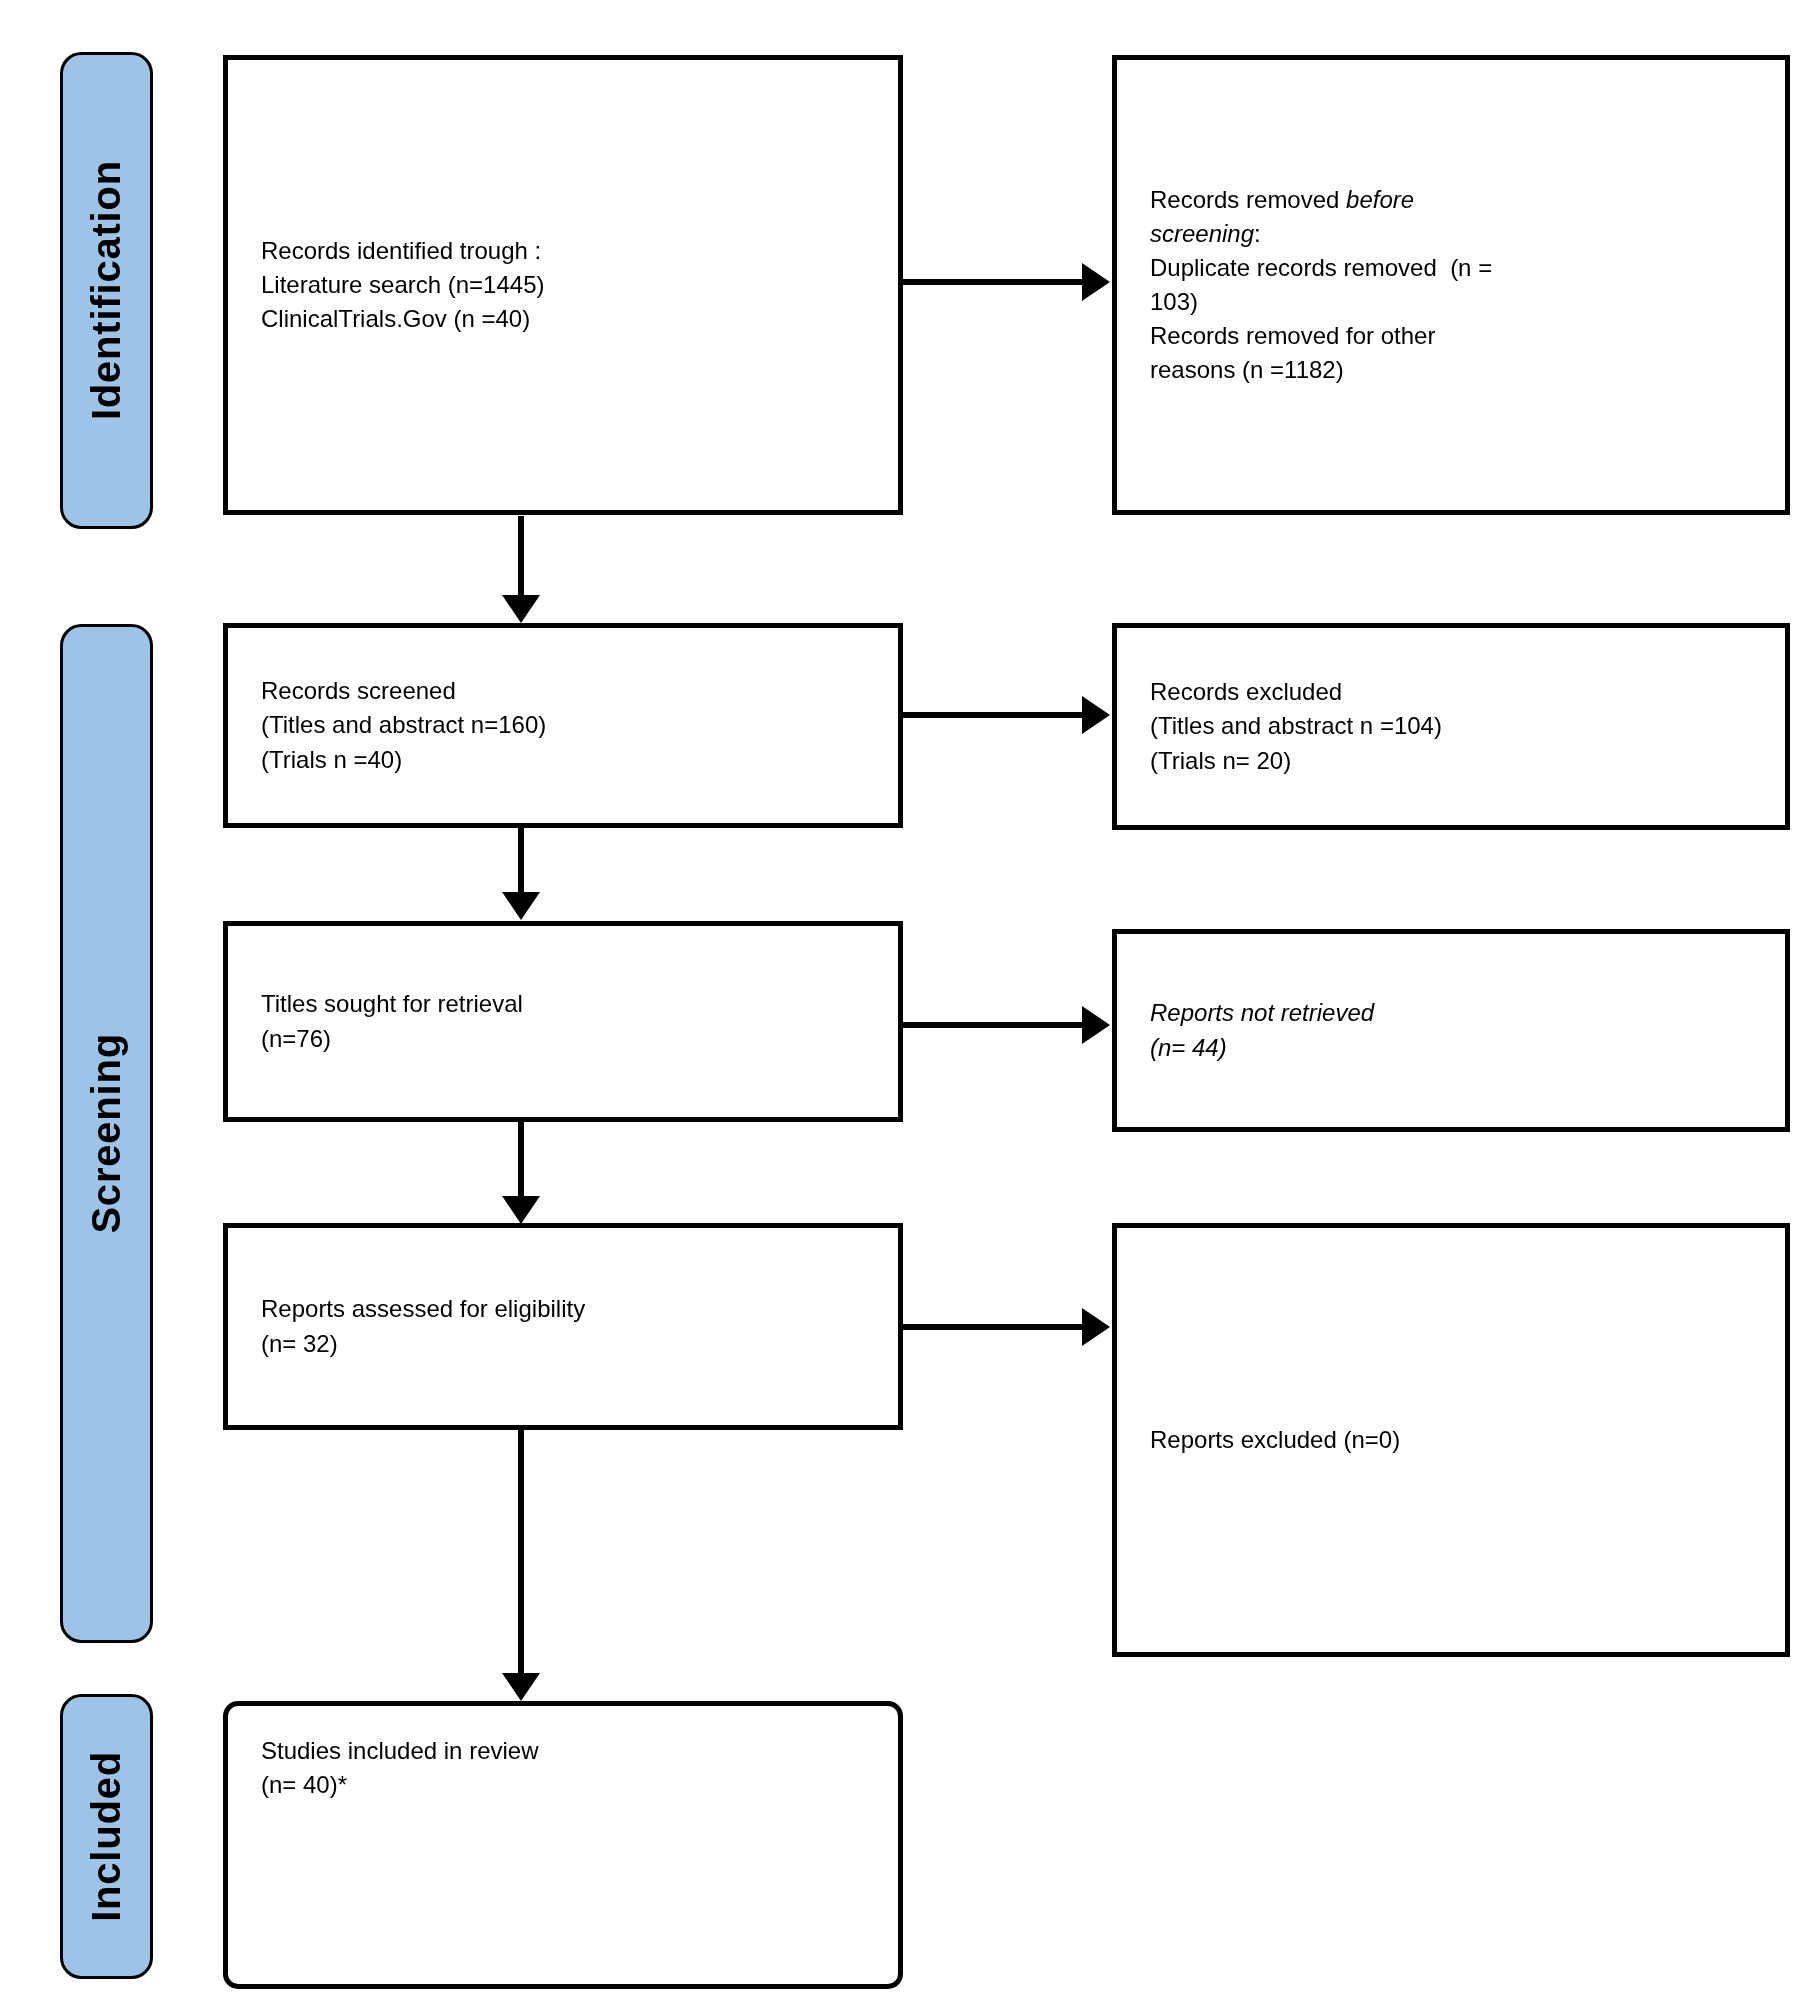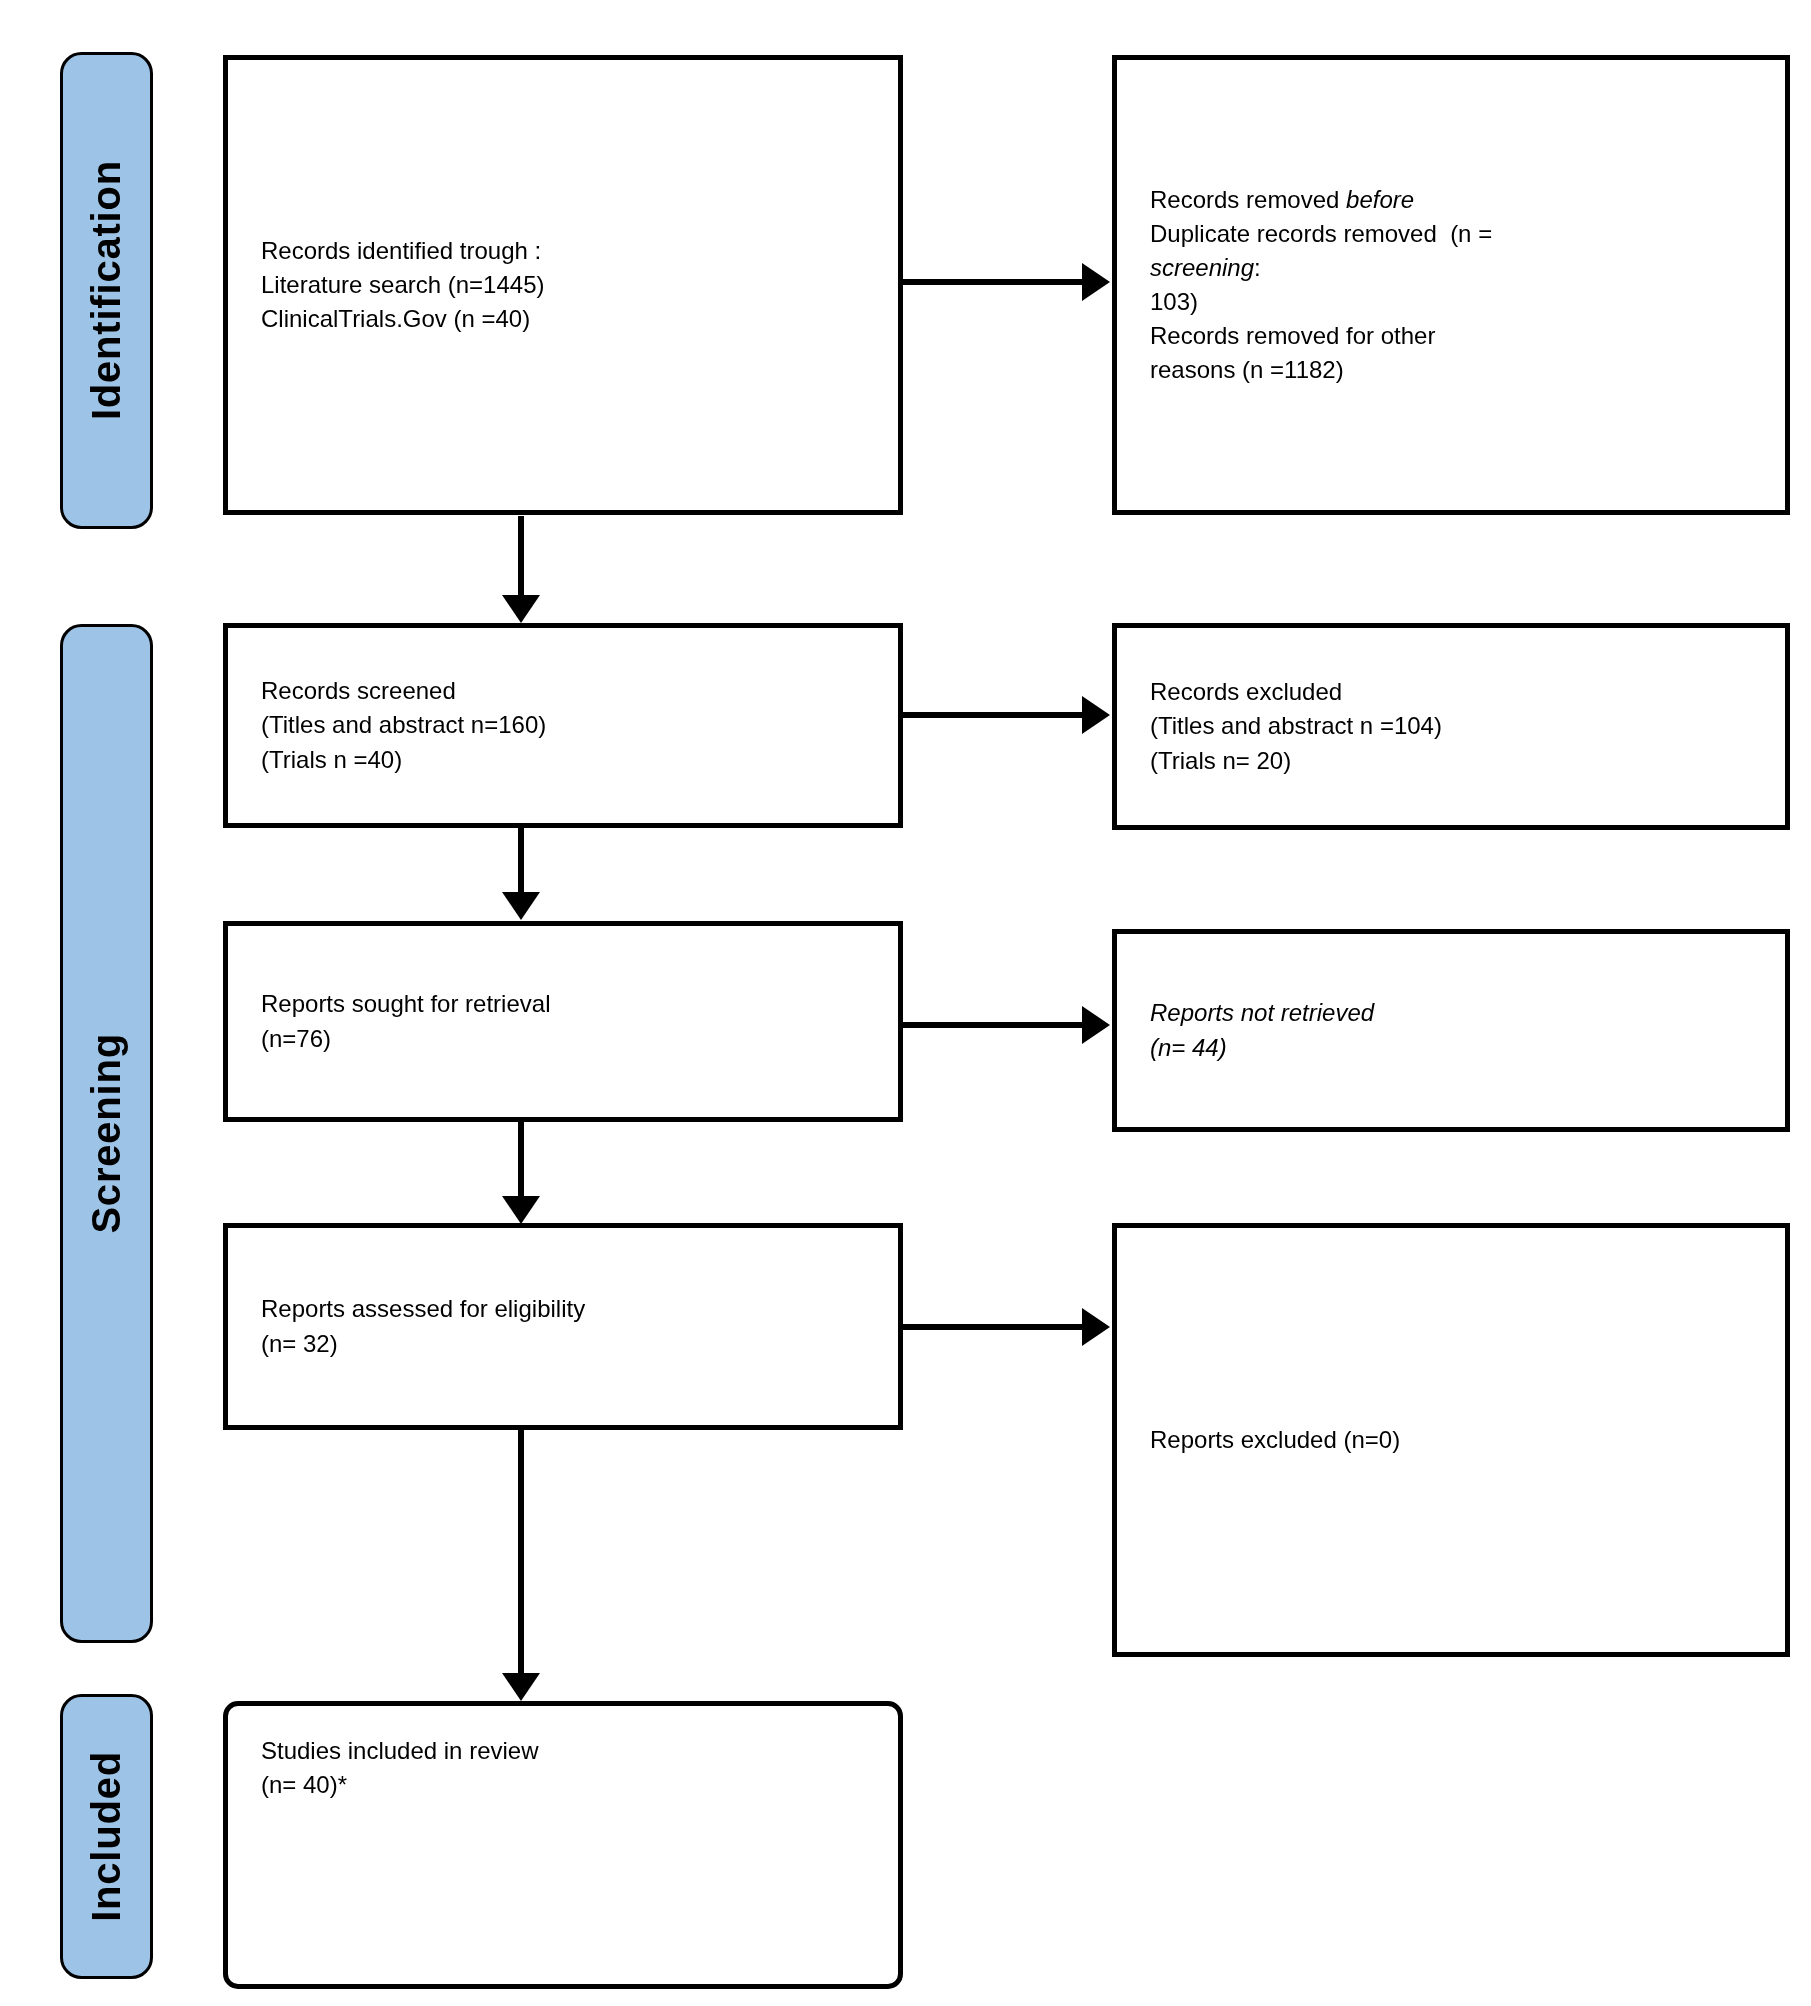--- a/index.html
+++ b/index.html
@@ -126,41 +126,41 @@
   </div>
 
   <div class="box" id="box-identified">
     <div class="line">Records identified trough :</div>
     <div class="line">Literature search (n=1445)</div>
     <div class="line">ClinicalTrials.Gov (n =40)</div>
   </div>
 
   <div class="box" id="box-removed">
     <div class="line"><span>Records removed </span><i>before</i></div>
+    <div class="line"><i>screening</i><span>:</span></div>
     <div class="line">Duplicate records removed  (n =</div>
-    <div class="line"><i>screening</i><span>:</span></div>
     <div class="line">103)</div>
     <div class="line">Records removed for other</div>
     <div class="line">reasons (n =1182)</div>
   </div>
 
   <div class="box" id="box-screened">
     <div class="line">Records screened</div>
     <div class="line">(Titles and abstract n=160)</div>
     <div class="line">(Trials n =40)</div>
   </div>
 
   <div class="box" id="box-records-excluded">
     <div class="line">Records excluded</div>
     <div class="line">(Titles and abstract n =104)</div>
     <div class="line">(Trials n= 20)</div>
   </div>
 
   <div class="box" id="box-sought">
-    <div class="line">Reports sought for retrieval</div>
+    <div class="line">Titles sought for retrieval</div>
     <div class="line">(n=76)</div>
   </div>
 
   <div class="box" id="box-not-retrieved">
     <div class="line">Reports not retrieved</div>
     <div class="line">(n= 44)</div>
   </div>
 
   <div class="box" id="box-assessed">
     <div class="line">Reports assessed for eligibility</div>

